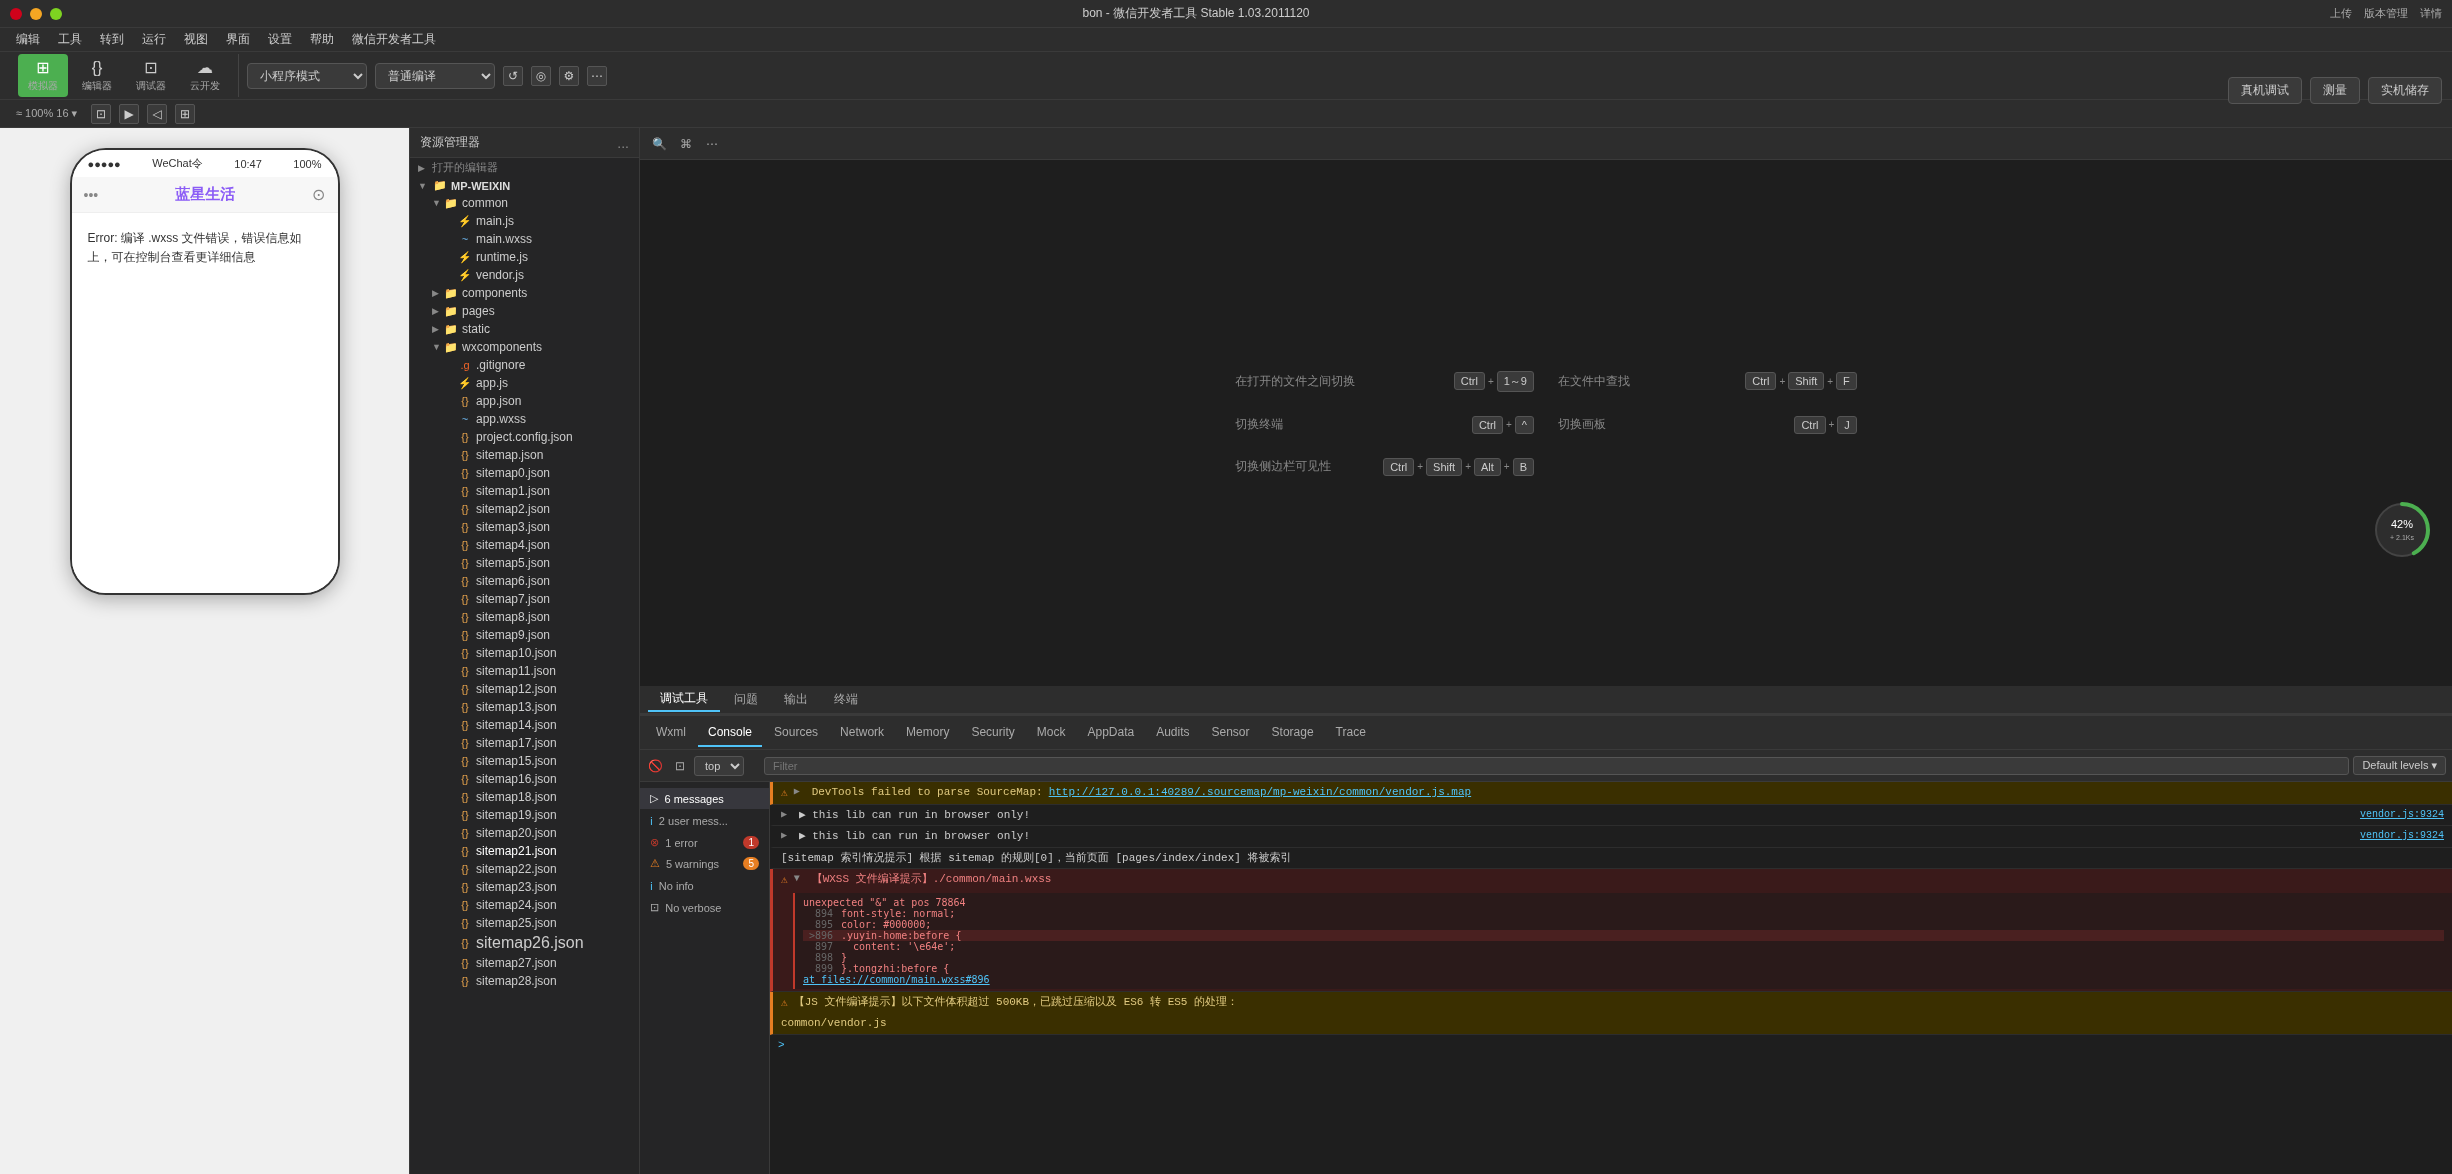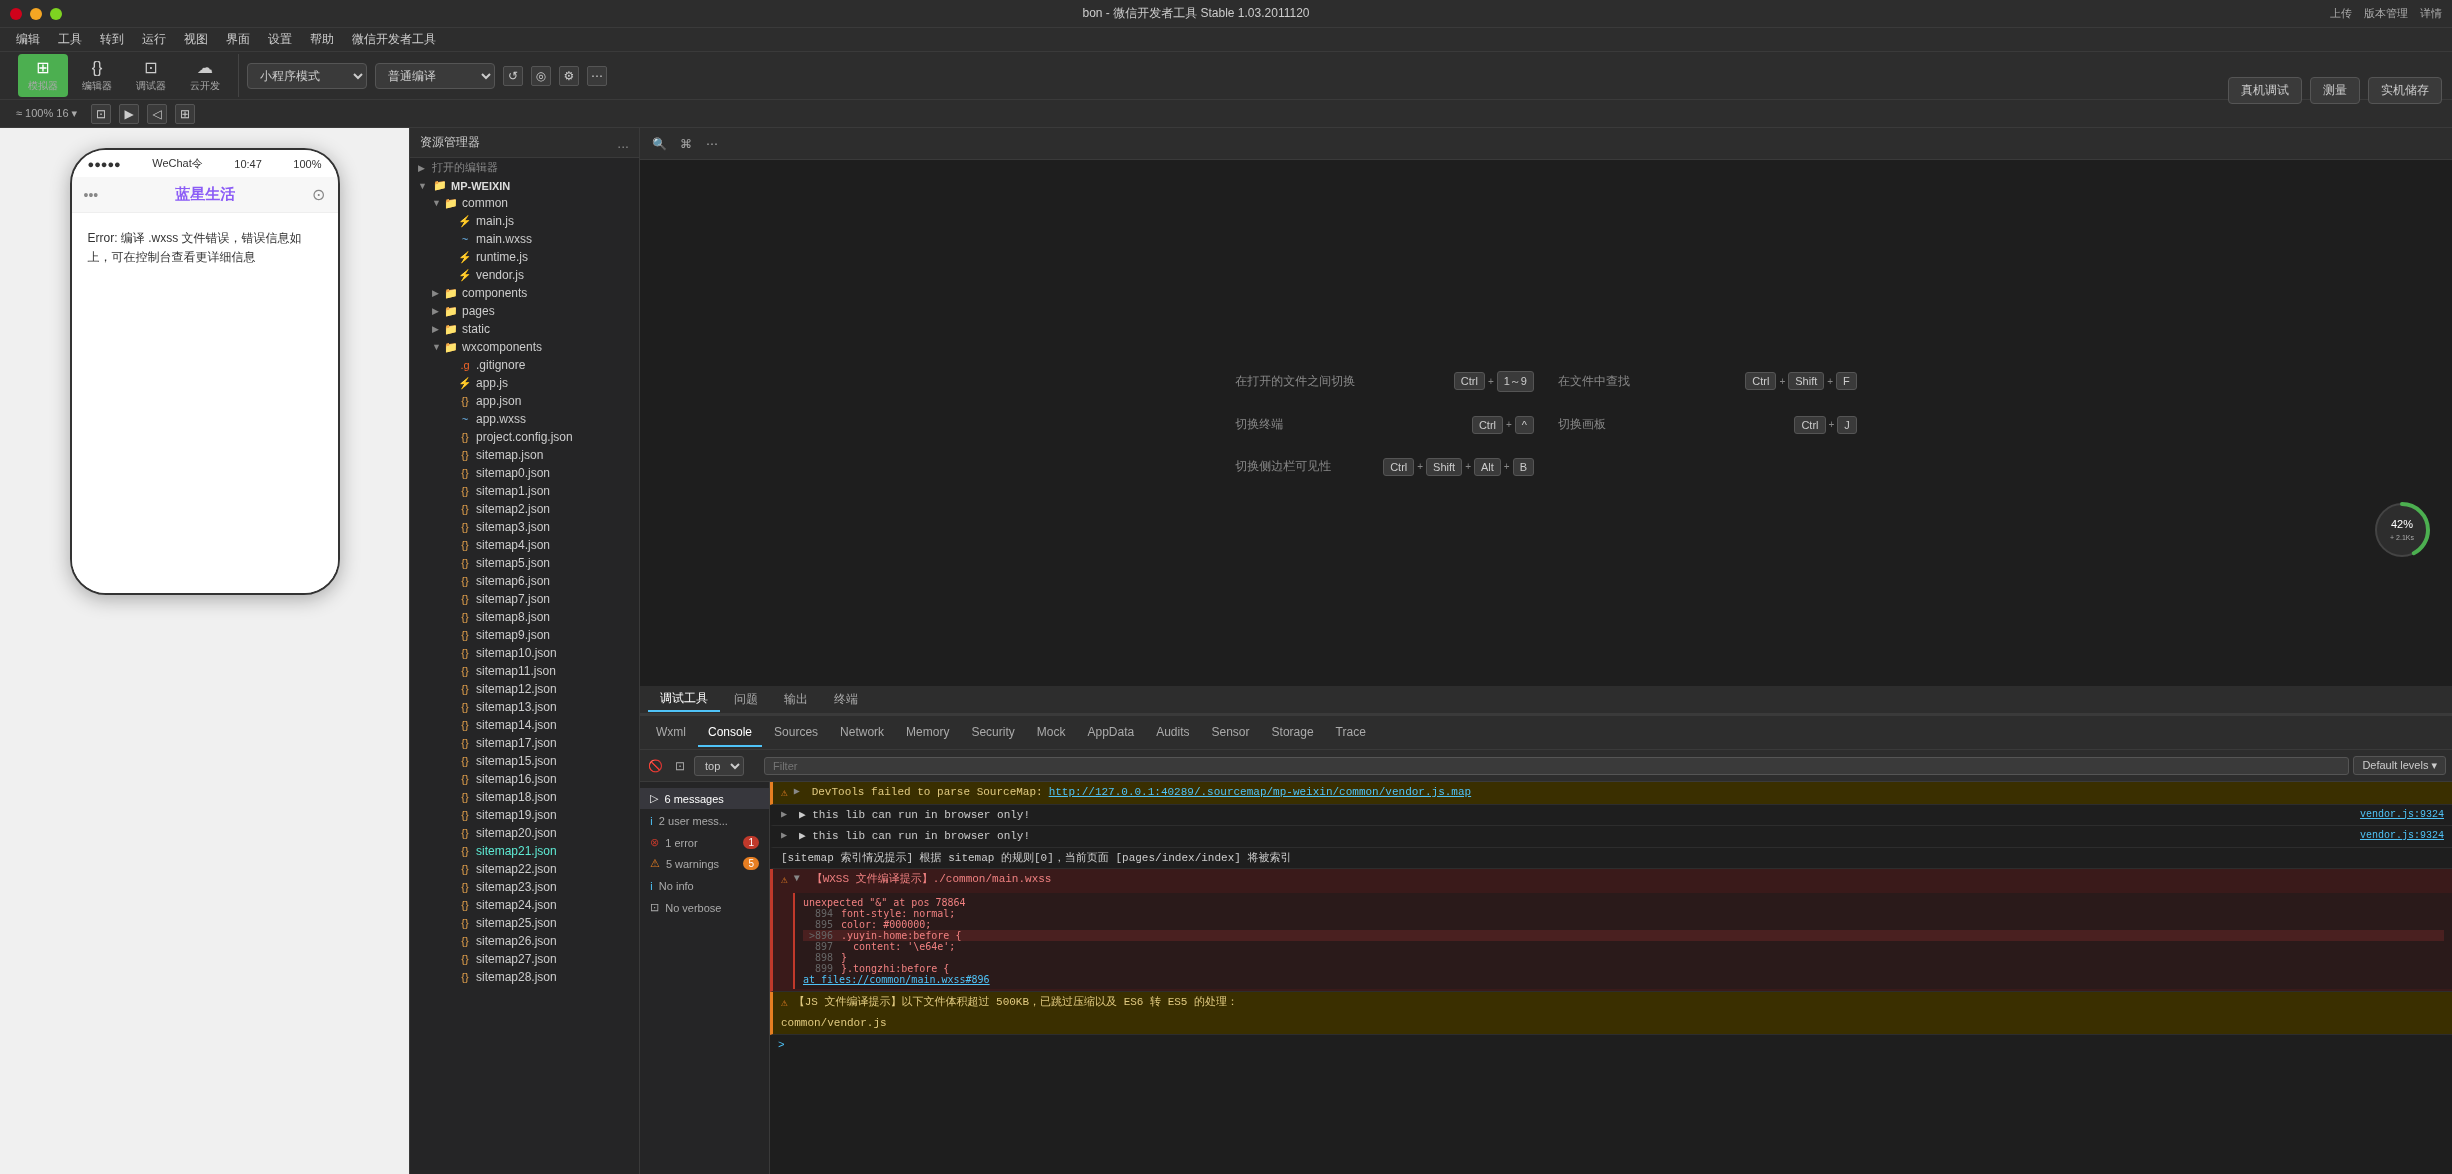--- a/index.html
+++ b/index.html
@@ -888,21 +888,21 @@
         <div class="tree-item">
     <span style="display:inline-block; width:36px;"></span>
     <span style="width:12px; display:inline-block;"></span>
     <span style="color:#e8a44d; font-size:11px; margin-right:4px; width:14px; text-align:center; display:inline-block;">{}</span>
     <span style="color:#ccc; font-size:12px;">sitemap20.json</span>
   </div>
         <div class="tree-item">
     <span style="display:inline-block; width:36px;"></span>
     <span style="width:12px; display:inline-block;"></span>
     <span style="color:#e8a44d; font-size:11px; margin-right:4px; width:14px; text-align:center; display:inline-block;">{}</span>
-    <span style="color:#5eead4; font-size:12px;">sitemap21.json</span>
+    <span style="color:#ffffff; font-size:12px;">sitemap21.json</span>
   </div>
         <div class="tree-item">
     <span style="display:inline-block; width:36px;"></span>
     <span style="width:12px; display:inline-block;"></span>
     <span style="color:#e8a44d; font-size:11px; margin-right:4px; width:14px; text-align:center; display:inline-block;">{}</span>
     <span style="color:#ccc; font-size:12px;">sitemap22.json</span>
   </div>
         <div class="tree-item">
     <span style="display:inline-block; width:36px;"></span>
     <span style="width:12px; display:inline-block;"></span>
@@ -918,21 +918,21 @@
         <div class="tree-item">
     <span style="display:inline-block; width:36px;"></span>
     <span style="width:12px; display:inline-block;"></span>
     <span style="color:#e8a44d; font-size:11px; margin-right:4px; width:14px; text-align:center; display:inline-block;">{}</span>
     <span style="color:#ccc; font-size:12px;">sitemap25.json</span>
   </div>
         <div class="tree-item">
     <span style="display:inline-block; width:36px;"></span>
     <span style="width:12px; display:inline-block;"></span>
     <span style="color:#e8a44d; font-size:11px; margin-right:4px; width:14px; text-align:center; display:inline-block;">{}</span>
-    <span style="color:#ccc; font-size:12px;">sitemap26.json</span>
+    <span style="color:#ccc; font-size:16px;">sitemap26.json</span>
   </div>
         <div class="tree-item">
     <span style="display:inline-block; width:36px;"></span>
     <span style="width:12px; display:inline-block;"></span>
     <span style="color:#e8a44d; font-size:11px; margin-right:4px; width:14px; text-align:center; display:inline-block;">{}</span>
     <span style="color:#ccc; font-size:12px;">sitemap27.json</span>
   </div>
         <div class="tree-item">
     <span style="display:inline-block; width:36px;"></span>
     <span style="width:12px; display:inline-block;"></span>

